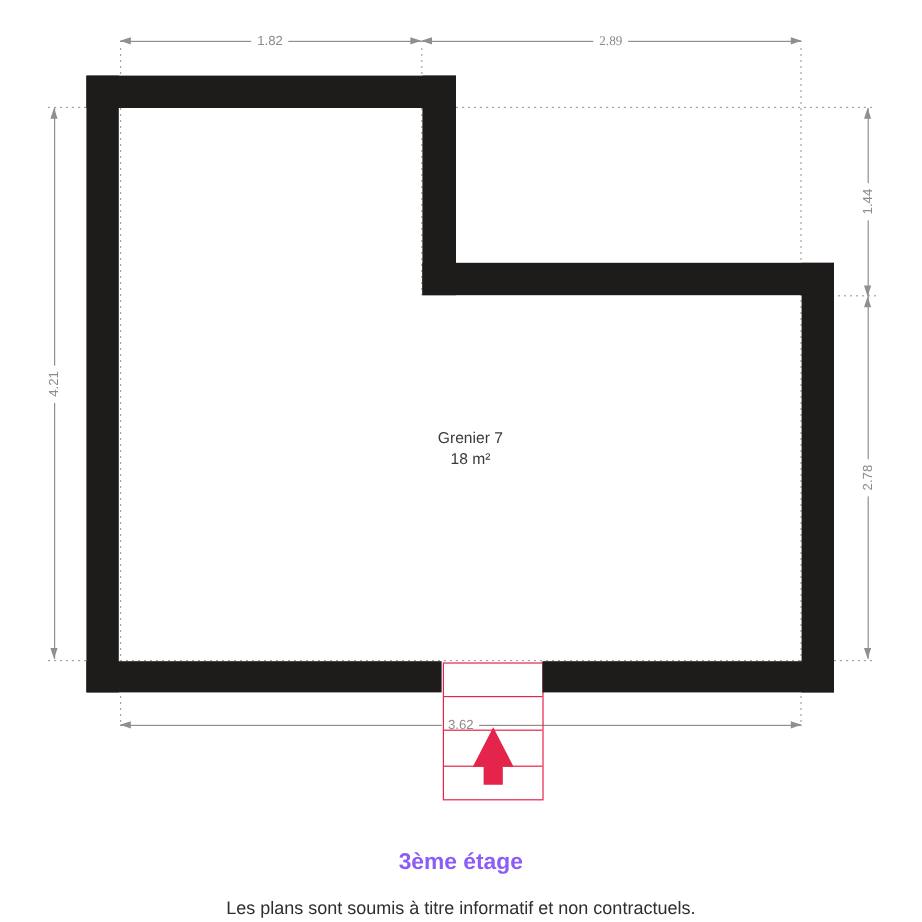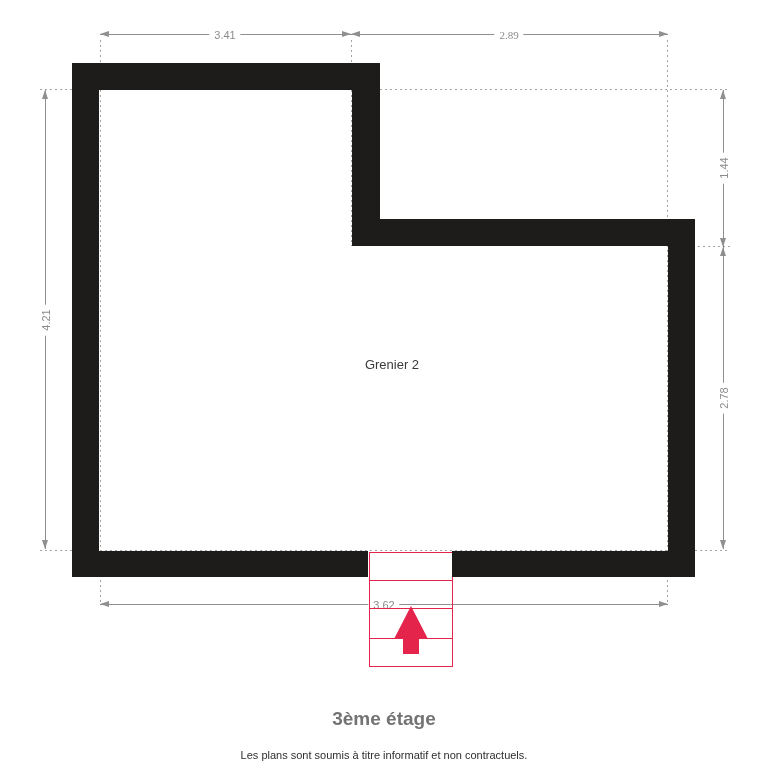--- a/index.html
+++ b/index.html
@@ -36,43 +36,43 @@
   .stairs{position:absolute;left:369px;top:552px;width:82px;height:113px;
     border:1px solid #e4244a;background:#ffffff00;}
   .tread{position:absolute;left:0;width:82px;height:1px;background:#e4244a;}
   .stair-arrow{position:absolute;left:390px;top:604px;}
 
   
   .room-label{position:absolute;left:292px;top:356px;width:200px;text-align:center;
     color:#3a3a3a;font-size:13px;line-height:18px;}
 
   .floor-title{position:absolute;left:0;top:708px;width:768px;text-align:center;
-    color:#737373;font-size:19px;font-weight:bold;}
+    color:#8b5cf6;font-size:19px;font-weight:bold;}
   .disclaimer{position:absolute;left:0;top:749px;width:768px;text-align:center;
-    color:#2e2e2e;font-size:11px;}
+    color:#2e2e2e;font-size:15px;}
 </style>
 </head>
 <body>
 
 <div class="plan">
 
   <div class="dash-v" style="left:100px;top:40px;height:565px;"></div>
   <div class="dash-v" style="left:351px;top:40px;height:206px;"></div>
   <div class="dash-v" style="left:667px;top:40px;height:565px;"></div>
   <div class="dash-h" style="left:40px;top:89px;width:690px;"></div>
   <div class="dash-h" style="left:668px;top:246px;width:62px;"></div>
   <div class="dash-h" style="left:40px;top:550px;width:690px;"></div>
 
   <div class="dim-h" style="left:100px;top:34px;width:251px;"></div>
   <div class="dim-h" style="left:351px;top:34px;width:317px;"></div>
   <div class="arr arr-left" style="left:100px;top:31px;"></div>
   <div class="arr arr-right" style="left:342px;top:31px;"></div>
   <div class="arr arr-left" style="left:351px;top:31px;"></div>
   <div class="arr arr-right" style="left:659px;top:31px;"></div>
-  <span class="dim-label" style="left:225px;top:35px;">3.41</span>
+  <span class="dim-label" style="left:225px;top:35px;">1.82</span>
   <span class="dim-label" style="left:509px;top:35px;font-family:Liberation Serif, serif;">2.89</span>
 
   <div class="dim-v" style="left:45px;top:90px;height:459px;"></div>
   <div class="arr arr-up" style="left:42px;top:90px;"></div>
   <div class="arr arr-down" style="left:42px;top:540px;"></div>
   <span class="dim-label vert" style="left:46px;top:320px;">4.21</span>
 
   <div class="dim-v" style="left:723px;top:90px;height:459px;"></div>
   <div class="arr arr-up" style="left:720px;top:90px;"></div>
   <div class="arr arr-down" style="left:720px;top:238px;"></div>
@@ -97,19 +97,20 @@
 
   <div class="wall" style="left:72px;top:63px;width:27px;height:514px;"></div>
   <div class="wall" style="left:72px;top:63px;width:308px;height:27px;"></div>
   <div class="wall" style="left:352px;top:63px;width:28px;height:183px;"></div>
   <div class="wall" style="left:352px;top:219px;width:343px;height:27px;"></div>
   <div class="wall" style="left:668px;top:219px;width:27px;height:358px;"></div>
   <div class="wall" style="left:72px;top:551px;width:296px;height:26px;"></div>
   <div class="wall" style="left:452px;top:551px;width:243px;height:26px;"></div>
 
   <div class="room-label">
-    <div>Grenier 2</div>
+    <div>Grenier 7</div>
+    <div>18 m²</div>
   </div>
 
 </div>
 
 <div class="floor-title">3ème étage</div>
 <div class="disclaimer">Les plans sont soumis à titre informatif et non contractuels.</div>
 
 </body></html>

